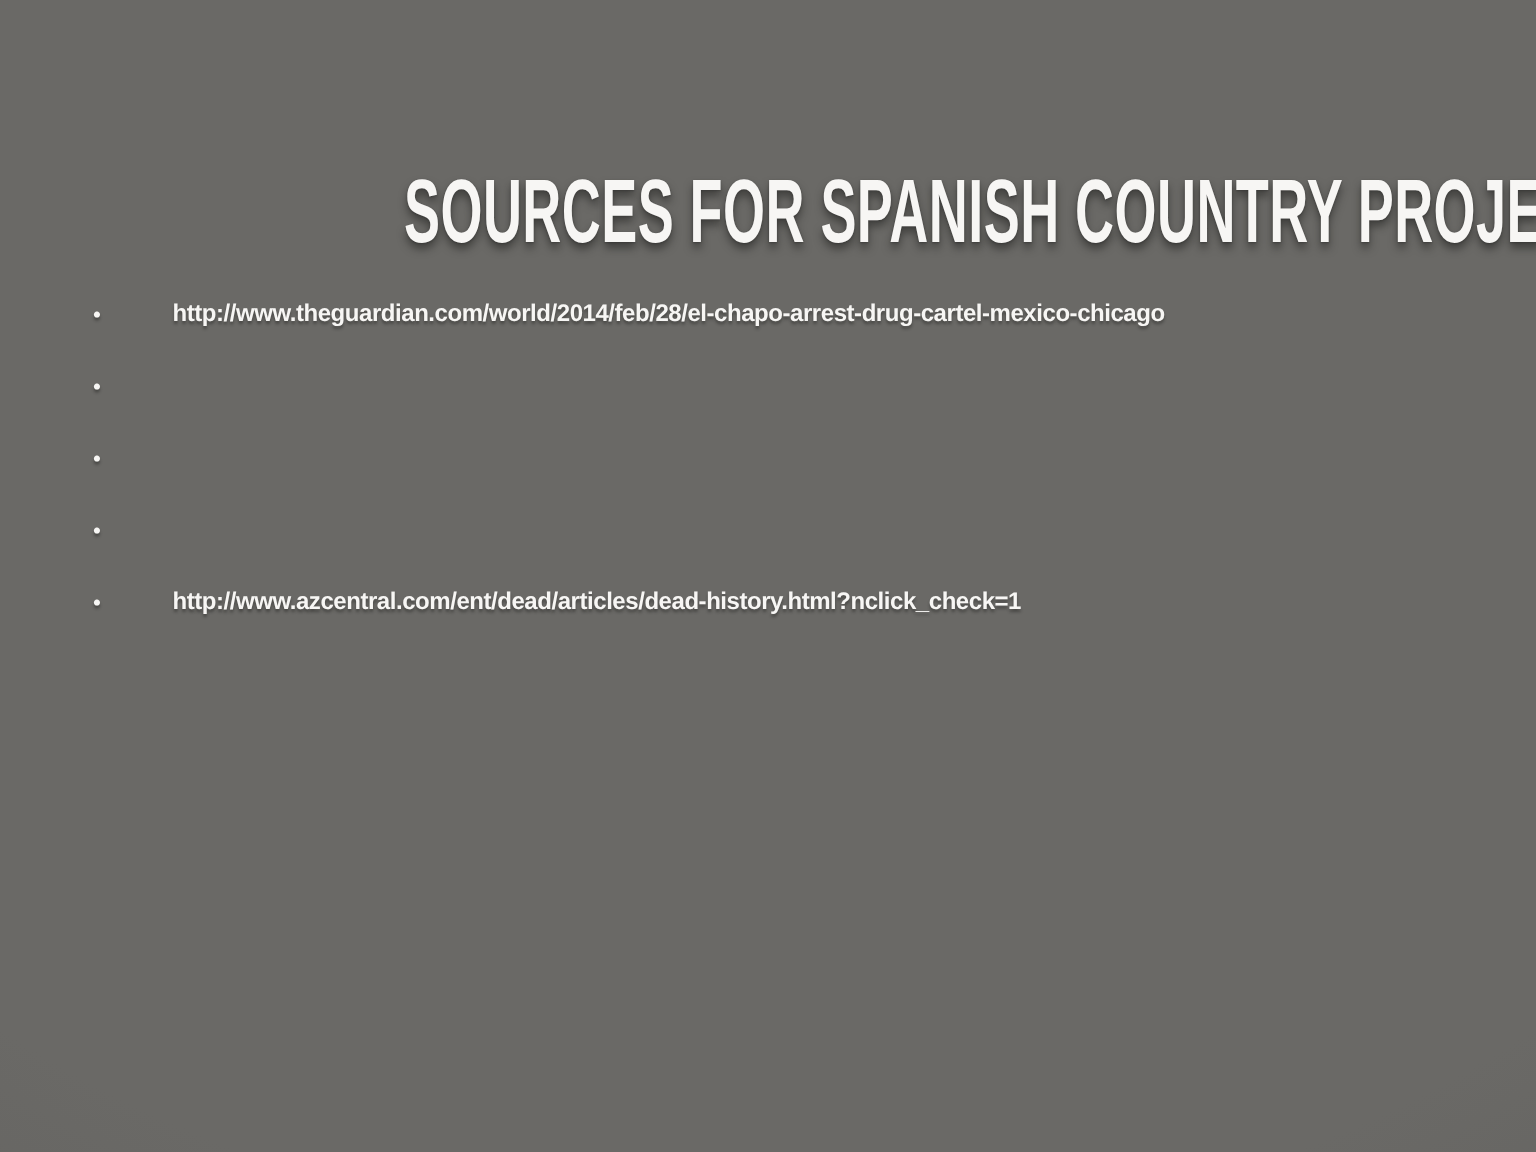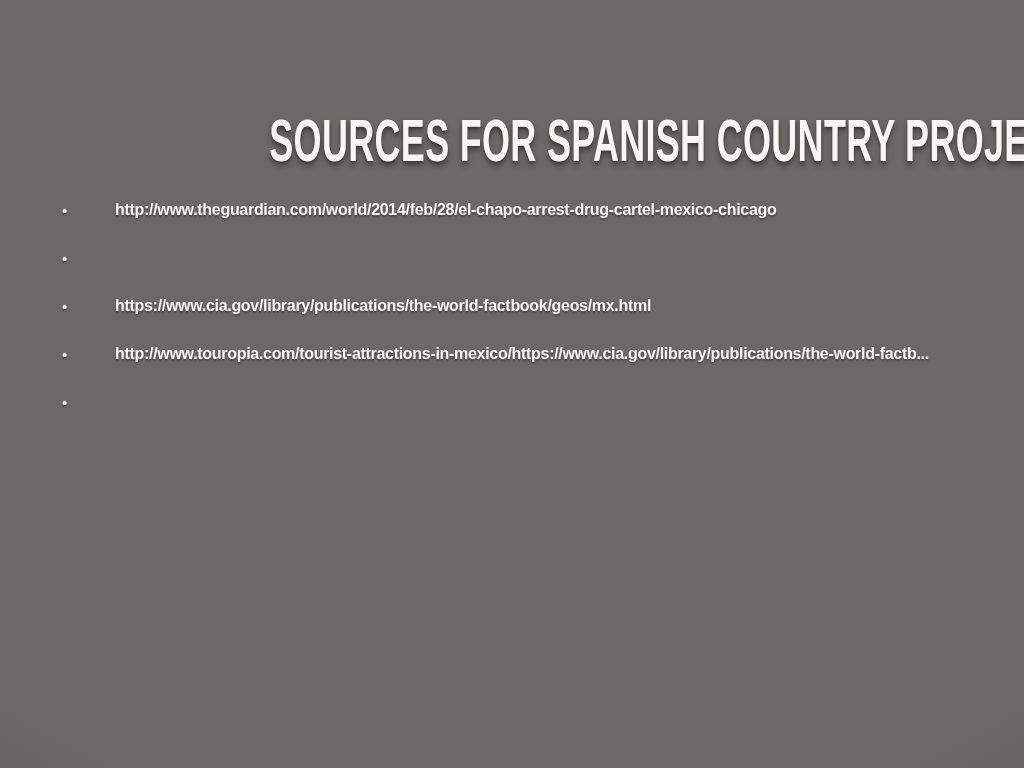--- a/index.html
+++ b/index.html
@@ -85,24 +85,23 @@
   <ul class="bullet-list">
     <li class="bullet-row">
       <span class="bullet-dot">•</span>
       <span class="bullet-text">http://www.theguardian.com/world/2014/feb/28/el-chapo-arrest-drug-cartel-mexico-chicago</span>
     </li>
     <li class="bullet-row">
       <span class="bullet-dot">•</span>
     </li>
     <li class="bullet-row">
       <span class="bullet-dot">•</span>
-      <span class="bullet-text">https://www.cia.gov/library/publications/the-world-factbook/geos/mx.html</span>
     </li>
     <li class="bullet-row">
       <span class="bullet-dot">•</span>
-      <span class="bullet-text">http://www.touropia.com/tourist-attractions-in-mexico/https://www.cia.gov/library/publications/the-world-factb...</span>
     </li>
     <li class="bullet-row">
       <span class="bullet-dot">•</span>
+      <span class="bullet-text">http://www.azcentral.com/ent/dead/articles/dead-history.html?nclick_check=1</span>
     </li>
   </ul>
 
 </div>
 
 </body></html>

